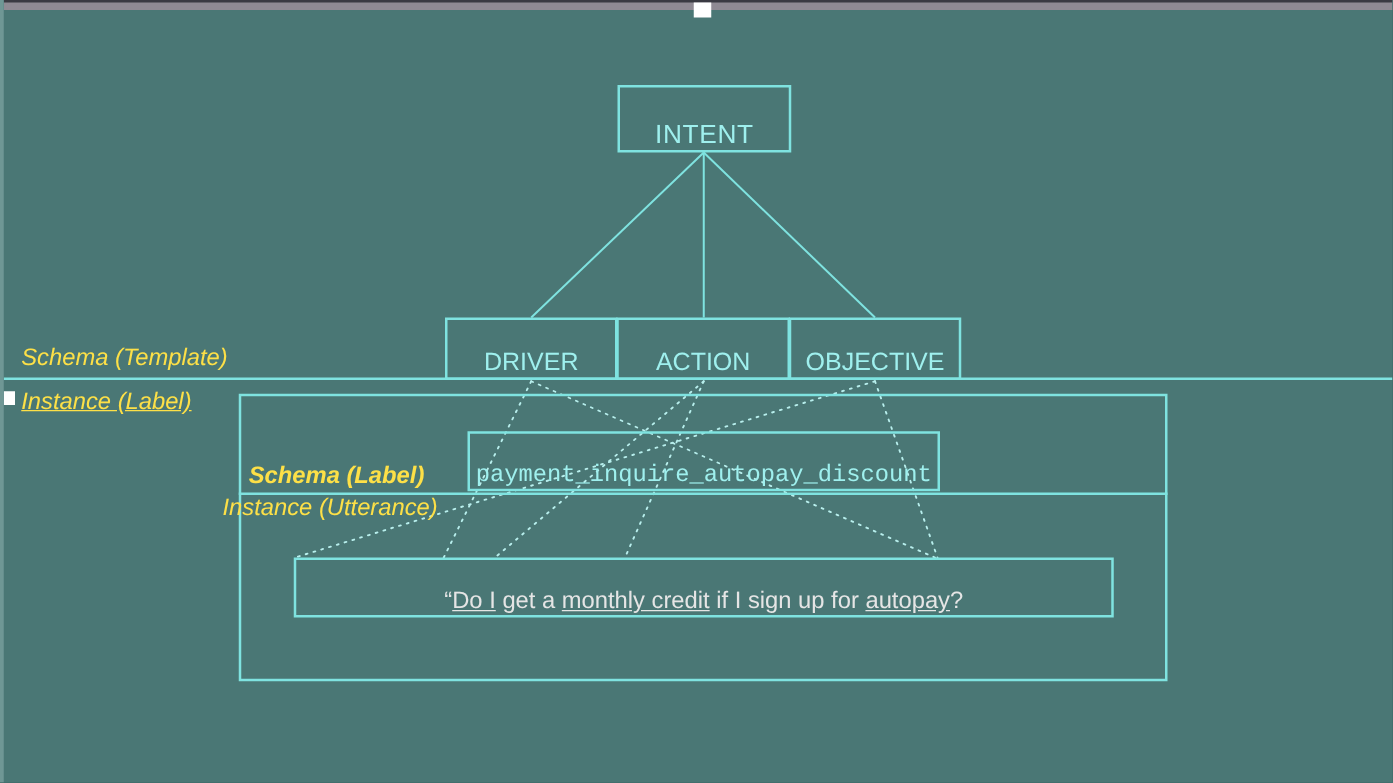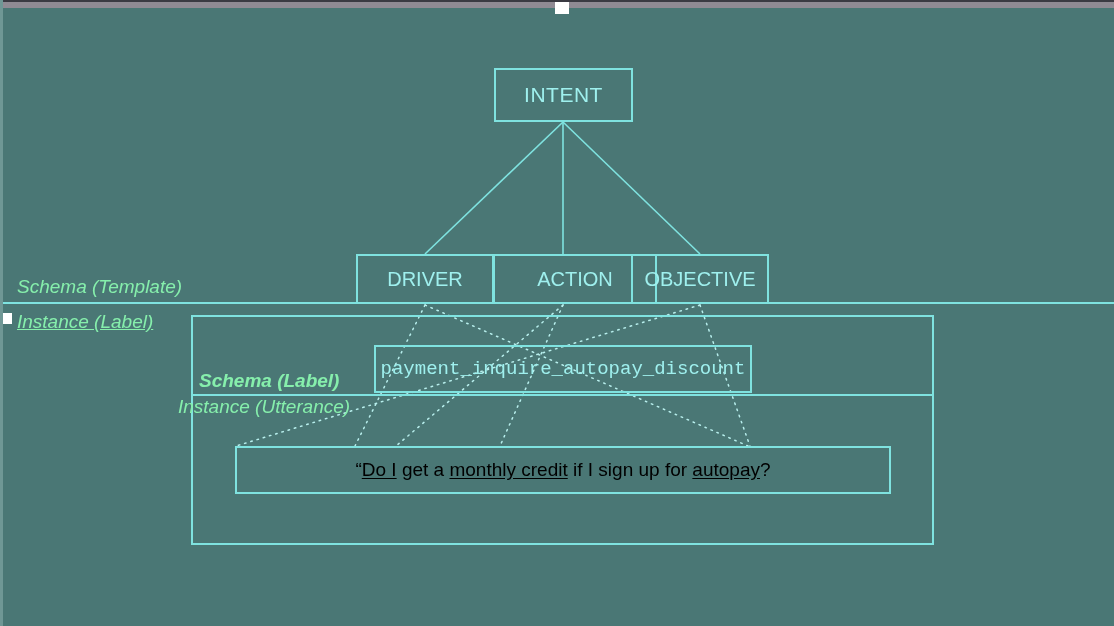--- a/index.html
+++ b/index.html
@@ -39,40 +39,40 @@
     background: #ffffff;
   }
 
   
   .box {
     position: absolute;
     box-sizing: border-box;
     border: 2px solid #7fe3e0;
     color: #9ff0ee;
     display: flex;
-    align-items: center;
+    align-items: flex-end;
     justify-content: center;
     white-space: nowrap;
   }
 
   #intent-box {
     left: 491px; top: 68px;
     width: 139px; height: 54px;
     font-size: 21px;
     letter-spacing: 0.5px;
   }
 
   #driver-box {
     left: 353px; top: 254px;
     width: 138px; height: 50px;
     font-size: 20px;
   }
   #action-box {
     left: 490px; top: 254px;
-    width: 164px; height: 50px;
+    width: 139px; height: 50px;
     font-size: 20px;
   }
   #objective-box {
     left: 628px; top: 254px;
     width: 138px; height: 50px;
     font-size: 20px;
   }
 
   
   #plane-divider {
@@ -80,21 +80,21 @@
     left: 0; top: 302px;
     width: 1114px; height: 0;
     border-top: 2px solid #7fe3e0;
   }
 
   
   .plane-label {
     position: absolute;
     font-style: italic;
     font-size: 19px;
-    color: #86efac;
+    color: #fde047;
     white-space: nowrap;
   }
   #label-schema-template { left: 14px; top: 276px; }
   #label-instance-label  { left: 14px; top: 311px; text-decoration: underline; }
   #label-schema-lbl      { left: 196px; top: 370px; font-weight: bold; }
   #label-instance-utt    { left: 175px; top: 396px; }
 
   
   #instance-outer {
     position: absolute;
@@ -115,21 +115,21 @@
     width: 378px; height: 48px;
     font-size: 19px;
     font-family: Liberation Mono, monospace;
   }
 
   #utterance-box {
     left: 232px; top: 446px;
     width: 656px; height: 48px;
     font-size: 19px;
   }
-  #utterance-box .utt-text { color: #000000; }
+  #utterance-box .utt-text { color: #e5e5e5; }
   .ul { text-decoration: underline; text-underline-offset: 2px; }
 
   
   #connectors {
     position: absolute;
     left: 0; top: 0;
     width: 1114px; height: 626px;
     pointer-events: none;
   }
 </style>

